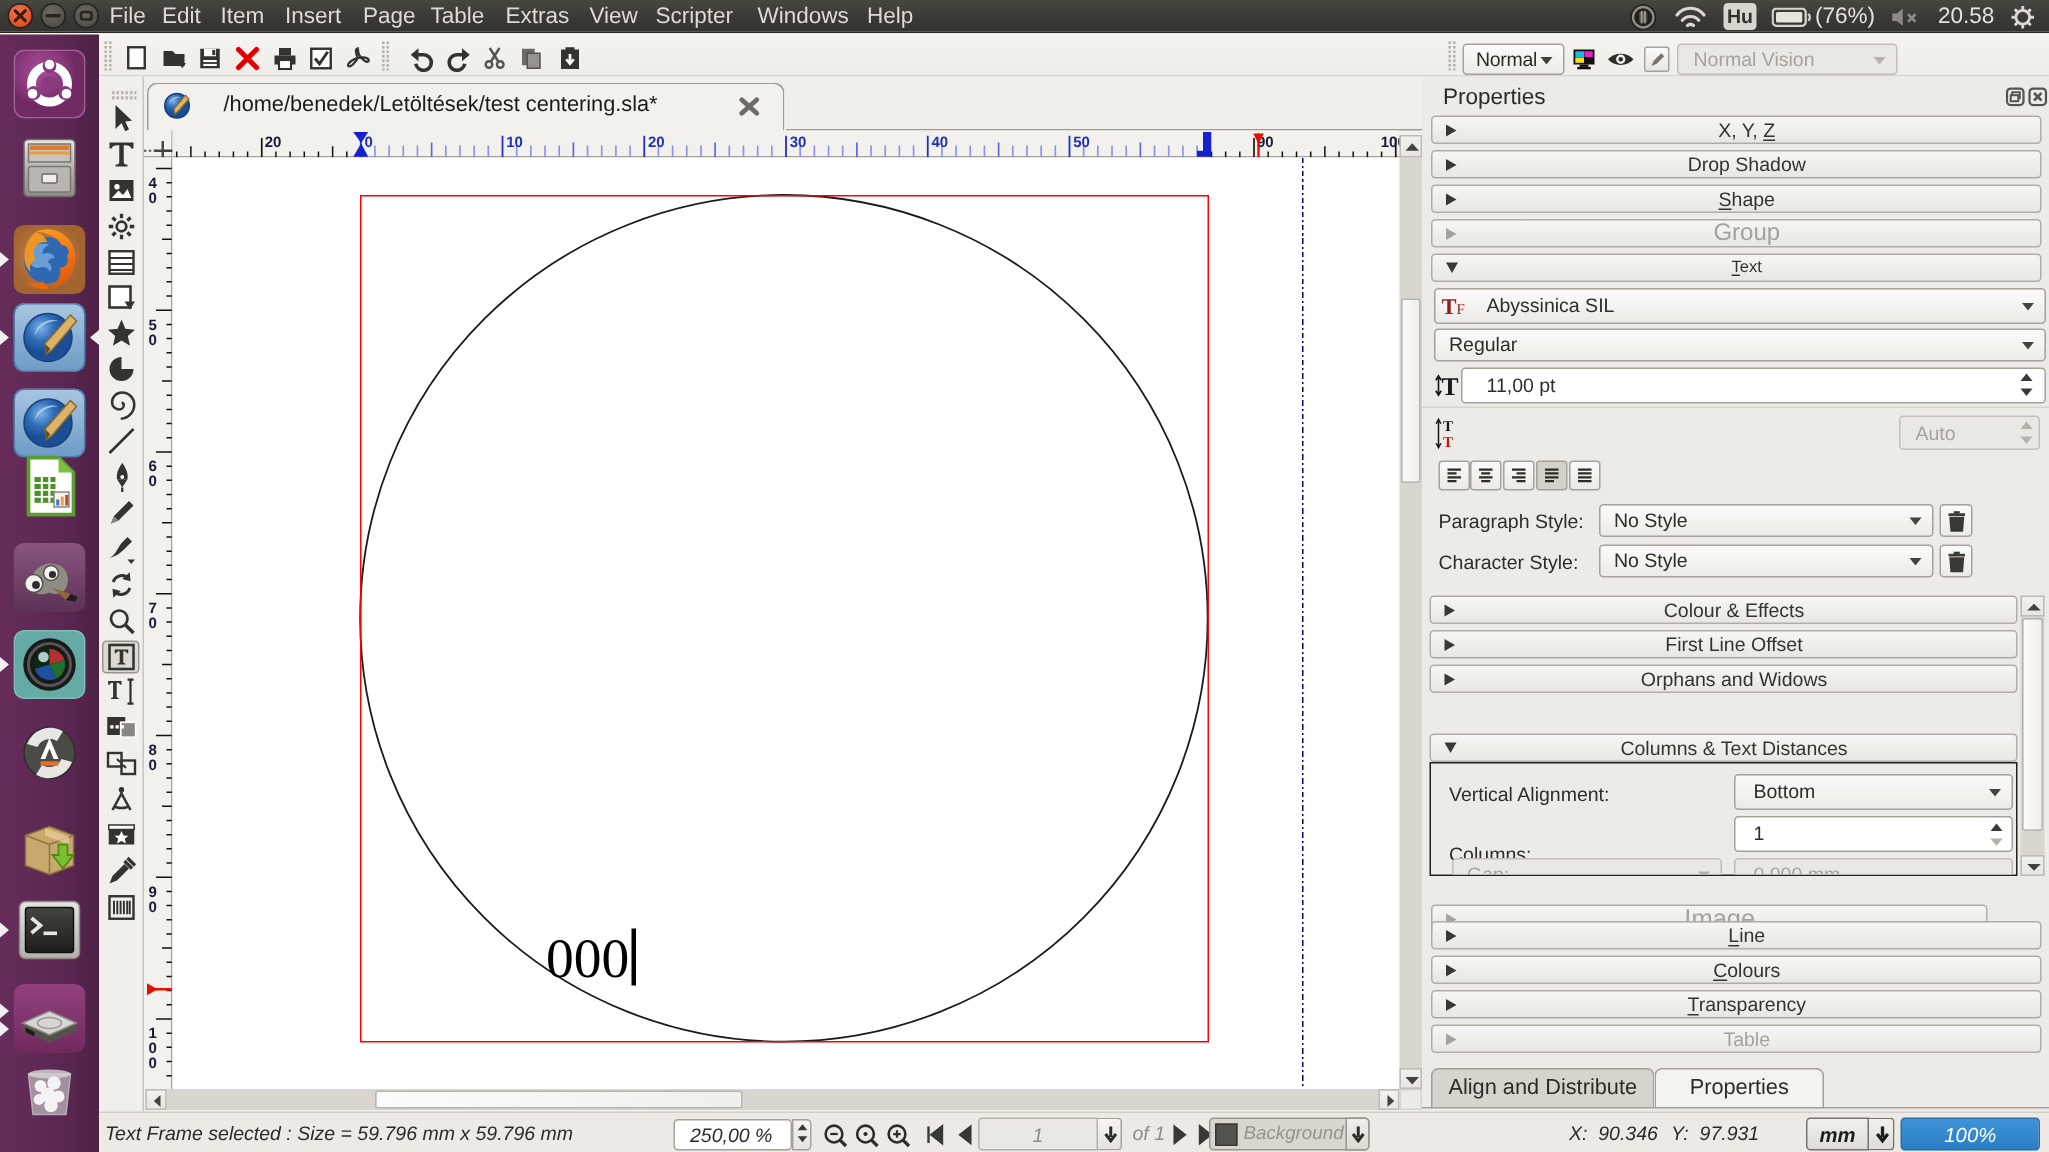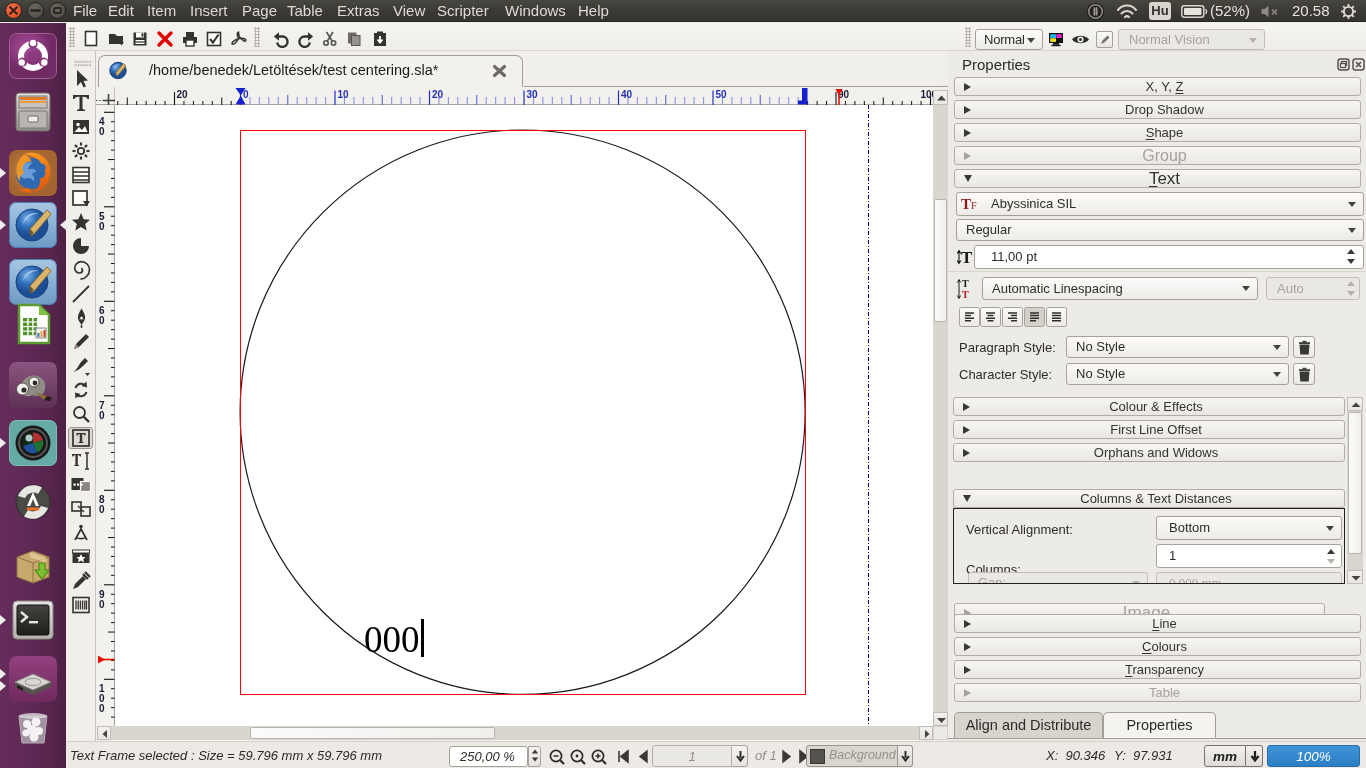--- a/index.html
+++ b/index.html
@@ -102,21 +102,21 @@
 <path d="M6.5 9.5 A 7.3 7.3 0 0 1 17.5 9.5" stroke-width="2.1"></path>
         <path d="M10 13 A 3.1 3.1 0 0 1 14 13" stroke-width="2.2"></path>
       </g>
     </svg>
 <div class="abs" style="left:1149px;top:2px;width:22px;height:18px;background:#dad6cf;border-radius:3px;color:#32312d;font-size:13px;font-weight:bold;text-align:center;line-height:18px;">Hu</div>
 <svg class="abs" style="left:1181px;top:5px" width="27" height="13">
 <rect x="0.8" y="0.8" width="22" height="11.4" rx="2.4" fill="none" stroke="#d9d5ce" stroke-width="1.5"></rect>
 <rect x="3" y="3" width="17.5" height="7" rx="1" fill="#e8e4dd"></rect>
 <path d="M24.5 4.2 a3 3 0 0 1 0 4.6" stroke="#d9d5ce" stroke-width="1.5" fill="none"></path>
     </svg>
-<span class="ind abs" style="left:1210px;top:0">(52%)</span>
+<span class="ind abs" style="left:1210px;top:0">(76%)</span>
 <svg class="abs" style="left:1261px;top:5px" width="18" height="13">
 <path d="M0.5 4 L3.5 4 L7.5 0.8 L7.5 12.2 L3.5 9 L0.5 9 Z" fill="#8d8a84"></path>
 <path d="M11 4.5 L16 9.5 M16 4.5 L11 9.5" stroke="#8d8a84" stroke-width="1.7"></path>
     </svg>
 <span class="ind abs" style="left:1292px;top:0">20.58</span>
 <svg class="abs" style="left:1340px;top:3px" width="17" height="17">
 <g fill="none" stroke="#dcd8d1" stroke-width="1.9">
         <circle cx="8.5" cy="8.5" r="4.6"></circle>
 <path d="M8.5 1 V4 M8.5 13 V16 M1 8.5 H4 M13 8.5 H16 M3.2 3.2 L5.3 5.3 M13.8 3.2 L11.7 5.3 M3.2 13.8 L5.3 11.7 M13.8 13.8 L11.7 11.7"></path>
       </g>
@@ -774,41 +774,40 @@
       <rect x="3.5" y="5.5" width="5" height="4" fill="#edebe7" stroke="#55534e" stroke-width="1.3"></rect>
     </svg>
 <svg class="abs" style="left:404px;top:7px" width="13" height="13">
       <rect x="1" y="1" width="11" height="11" rx="2.5" fill="none" stroke="#55534e" stroke-width="1.5"></rect>
       <path d="M4 4 L9 9 M9 4 L4 9" stroke="#55534e" stroke-width="1.7"></path>
     </svg>
 <div class="xrow" style="left:6px;top:26px;width:407px;font-size:13px"><span class="tri right"></span>X, Y, <u>Z</u></div>
 <div class="xrow" style="left:6px;top:49px;width:407px;font-size:13px"><span class="tri right"></span>Drop Shadow</div>
 <div class="xrow" style="left:6px;top:72px;width:407px;font-size:13px"><span class="tri right"></span><u>S</u>hape</div>
 <div class="xrow dis" style="left:6px;top:95px;width:407px;font-size:16px"><span class="tri right"></span>Group</div>
-<div class="xrow" style="left:6px;top:118px;width:407px;font-size:17px"><span class="tri down"></span><u>T</u>ext</div>
+<div class="xrow" style="left:6px;top:118px;width:407px;font-size:11px"><span class="tri down"></span><u>T</u>ext</div>
 <div class="combo" style="left:8px;top:141px;width:408px;height:24px;line-height:22px;padding-left:34px;">Abyssinica SIL<span class="arr"></span></div>
 <svg class="abs" style="left:13px;top:145px" width="22" height="16">
       <text x="0" y="13" font-size="15" font-weight="bold" font-family="Liberation Serif" fill="#8f1a1a">T</text>
       <text x="10" y="13" font-size="10" font-family="Liberation Serif" fill="#8f1a1a">F</text>
     </svg>
 <div class="combo" style="left:8px;top:168px;width:408px;height:22px;line-height:20px;padding-left:9px;">Regular<span class="arr"></span></div>
 <svg class="abs" style="left:8px;top:196px" width="18" height="20">
       <text x="5" y="16" font-size="17" font-weight="bold" font-family="Liberation Serif" fill="#1a1a1a">T</text>
       <path d="M3 4 L3 16 M1.2 6.5 L3 3.5 L4.8 6.5 M1.2 13.5 L3 16.5 L4.8 13.5" stroke="#1a1a1a" stroke-width="1.1" fill="none"></path>
     </svg>
 <div class="spin" style="left:26px;top:193.5px;width:390px;height:24px;line-height:22px;padding-left:16px;">11,00 pt</div>
 <span class="sarr up" style="left:399px;top:198px"></span>
     <span class="sarr dn" style="left:399px;top:208px"></span>
 <div class="abs" style="left:0px;top:220px;width:418px;height:1px;background:#d8d5cf"></div>
 <svg class="abs" style="left:8px;top:227px" width="20" height="22">
       <text x="6" y="9" font-size="10" font-weight="bold" font-family="Liberation Serif" fill="#1a1a1a">T</text>
       <text x="6" y="20" font-size="10" font-weight="bold" font-family="Liberation Serif" fill="#c01818">T</text>
       <path d="M3 2 L3 20 M1.4 4.5 L3 1.5 L4.6 4.5 M1.4 17.5 L3 20.5 L4.6 17.5" stroke="#1a1a1a" stroke-width="1" fill="none"></path>
     </svg>
-<div class="combo" style="left:34px;top:225.5px;width:276px;height:23px;line-height:21px;padding-left:9px;">Automatic Linespacing<span class="arr"></span></div>
 <div class="spin dis" style="left:318px;top:225.5px;width:94px;height:23px;line-height:21px;padding-left:10px;">Auto</div>
 <span class="sarr updis" style="left:399px;top:230px"></span>
     <span class="sarr dndis" style="left:399px;top:240px"></span>
 <div class="abs" style="left:10.5px;top:256px;width:21px;height:20px;background:linear-gradient(#fbfafa,#eceae6);border:1px solid #a6a29a;border-radius:2.5px;"></div>
 <svg class="abs" style="left:15.5px;top:260px" width="11" height="12">
       <path d="M1 2h9M1 4.6h6M1 7.2h9M1 9.8h6" stroke="#2e2c29" stroke-width="1.5"></path>
     </svg>
 <div class="abs" style="left:32.3px;top:256px;width:21px;height:20px;background:linear-gradient(#fbfafa,#eceae6);border:1px solid #a6a29a;border-radius:2.5px;"></div>
 <svg class="abs" style="left:37.3px;top:260px" width="11" height="12">
       <path d="M1 2h9M2.5 4.6h6M1 7.2h9M2.5 9.8h6" stroke="#2e2c29" stroke-width="1.5"></path>
@@ -844,21 +843,21 @@
 <div class="xrow" style="left:5px;top:392px;width:392px;font-size:13px"><span class="tri right"></span>Orphans and Widows</div>
 <div class="xrow" style="left:5px;top:438px;width:392px;font-size:13px"><span class="tri down"></span>Columns &amp; Text Distances</div>
 <div class="abs" style="left:5px;top:457px;width:392px;height:76px;border:1px solid #23211e;overflow:hidden;background:#edebe7;">
 <span class="lbl13" style="left:12px;top:13px;">Vertical Alignment:</span>
 <div class="combo" style="left:202px;top:7px;width:186px;height:23.5px;line-height:21px;padding-left:12px;">Bottom<span class="arr"></span></div>
 <span class="lbl13" style="left:12px;top:53px;">Colu<u>m</u>ns:</span>
 <div class="spin" style="left:202px;top:34.5px;width:186px;height:24.5px;line-height:22px;padding-left:12px;">1</div>
 <span class="sarr up" style="left:373px;top:40px"></span>
       <span class="sarr dndis" style="left:373px;top:50px"></span>
 <div class="combo dis" style="left:14px;top:62.5px;width:180px;height:22px;line-height:20px;padding-left:9px;">Gap:<span class="arr"></span></div>
-<div class="spin dis" style="left:202px;top:62.5px;width:186px;height:22px;line-height:20px;padding-left:12px;font-family:Liberation Serif, serif;">0,000 mm</div>
+<div class="spin dis" style="left:202px;top:62.5px;width:186px;height:22px;line-height:20px;padding-left:12px;">0,000 mm</div>
 </div>
 <div class="abs sbtrack" style="left:399px;top:346px;width:16px;height:187px;"></div>
 <div class="abs sbbtn" style="left:399px;top:346px;width:16px;height:14px;"><svg width="16" height="14">
         <path d="M3.5 9 L8 4.5 L12.5 9 Z" fill="#44423e"></path>
       </svg></div>
 <div class="sbthumb" style="left:400px;top:361px;width:14px;height:142px;"></div>
 <div class="abs sbbtn" style="left:399px;top:519px;width:16px;height:14px;"><svg width="16" height="14">
         <path d="M3.5 5 L8 9.5 L12.5 5 Z" fill="#44423e"></path>
       </svg></div>
 <div class="xrow dis" style="left:6px;top:552px;width:371px;font-size:17px"><span class="tri right"></span><u>I</u>mage</div>

